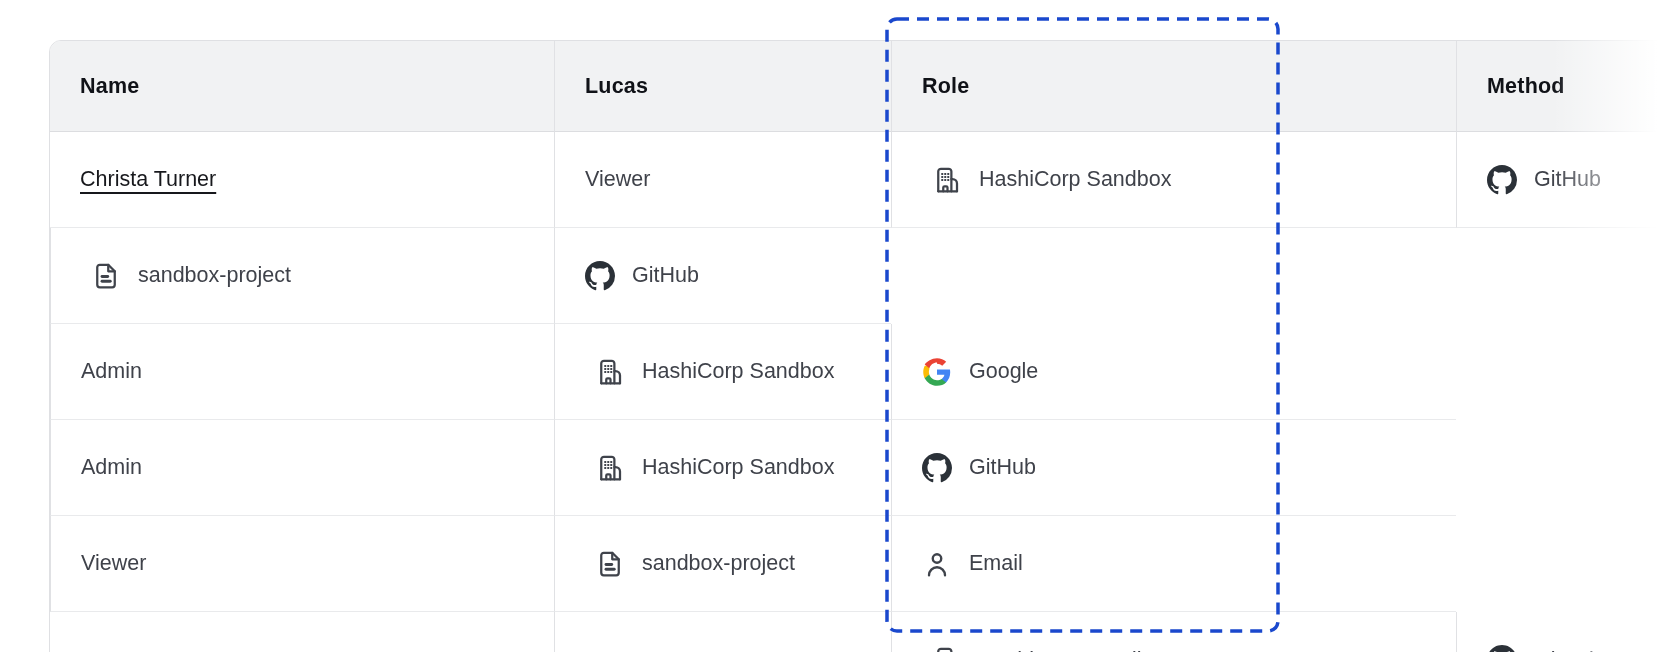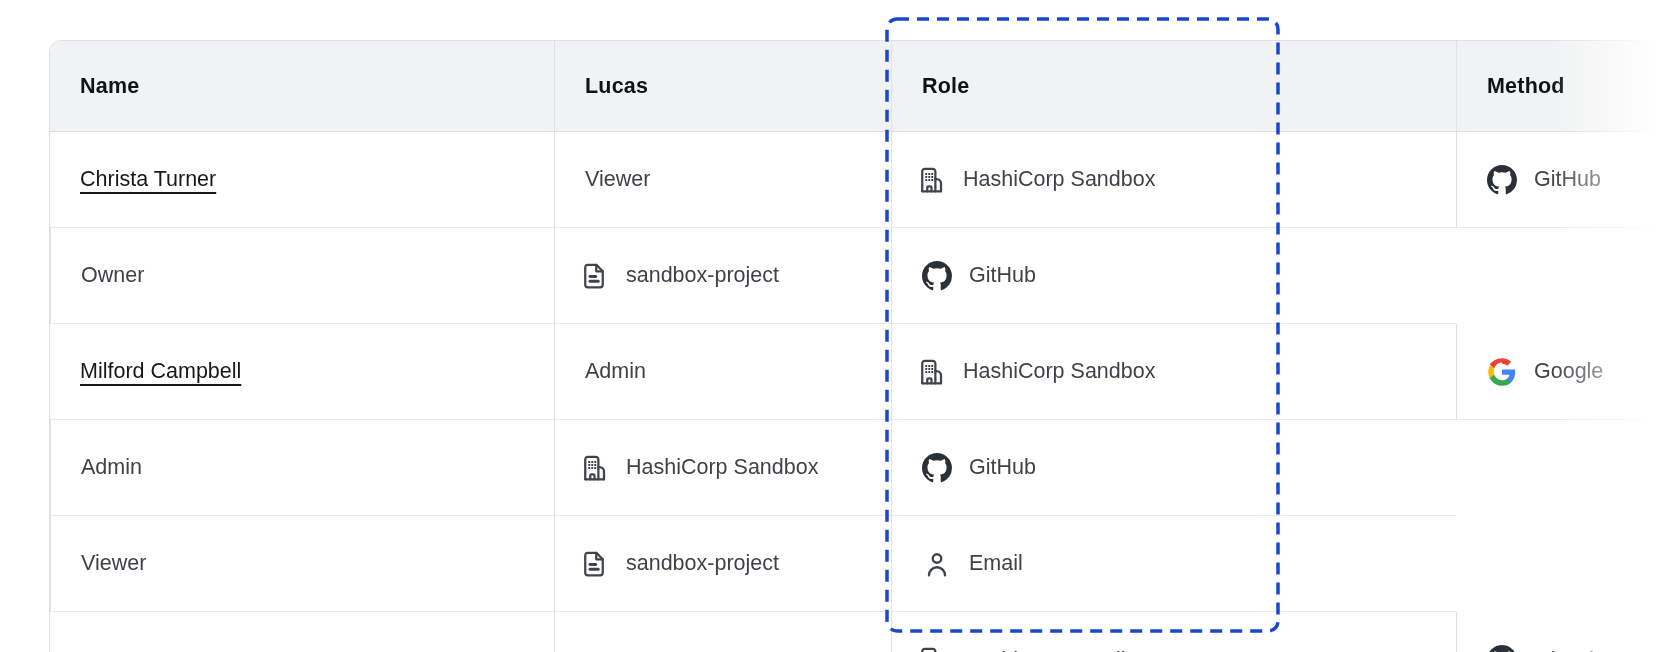--- a/index.html
+++ b/index.html
@@ -37,21 +37,21 @@
     align-items: center;
     padding-left: 30px;
     box-sizing: border-box;
     height: 96px;
     font-size: 21.5px;
     color: #3f424a;
   }
   .body-row .cell { border-bottom: 1px solid #e9eaec; text-align: right; }
   .body-row:last-child .cell { border-bottom: none; }
   .cell.bl { border-left: 1px solid #e0e1e4; }
-  .scope-cell { padding-left: 24px; }
+  .scope-cell { padding-left: 40px; }
   .name-link {
     color: #17181c;
     text-decoration: underline;
     text-decoration-thickness: 1.5px;
     text-underline-offset: 6px;
     cursor: pointer;
   }
   .icon {
     width: 30px; height: 30px;
     display: inline-flex;
@@ -126,23 +126,20 @@
         <div class="cell bl">
           <span class="icon">
             <svg viewBox="0 0 16 16" fill="#2b3138">
               <path d="M8 0C3.58 0 0 3.58 0 8c0 3.54 2.29 6.53 5.47 7.59.4.07.55-.17.55-.38 0-.19-.01-.82-.01-1.49-2.01.37-2.53-.49-2.69-.94-.09-.23-.48-.94-.82-1.13-.28-.15-.68-.52-.01-.53.63-.01 1.08.58 1.23.82.72 1.21 1.87.87 2.33.66.07-.52.28-.87.51-1.07-1.78-.2-3.64-.89-3.64-3.95 0-.87.31-1.59.82-2.15-.08-.2-.36-1.02.08-2.12 0 0 .67-.21 2.2.82.64-.18 1.32-.27 2-.27s1.36.09 2 .27c1.53-1.04 2.2-.82 2.2-.82.44 1.1.16 1.92.08 2.12.51.56.82 1.27.82 2.15 0 3.07-1.87 3.75-3.65 3.95.29.25.54.73.54 1.48 0 1.07-.01 1.93-.01 2.2 0 .21.15.46.55.38A8.01 8.01 0 0 0 16 8c0-4.42-3.58-8-8-8z"></path>
             </svg>
           </span>
           <span>GitHub</span>
         </div>
       </div>
       <div class="grid-row body-row">
-        <div class="cell bl">
-          <span>Owner</span>
-        </div>
         <div class="cell bl scope-cell">
           <span class="icon">
             <svg viewBox="0 0 24 24" fill="none" stroke="#3f434b" stroke-width="1.8" stroke-linecap="round" stroke-linejoin="round">
               <path d="M13.8 3H7a2 2 0 0 0-2 2v14a2 2 0 0 0 2 2h10a2 2 0 0 0 2-2V8.2L13.8 3z"></path>
               <path d="M13.8 3v5.2H19"></path>
               <path d="M8.8 12.4h4.6" stroke-width="2.3"></path>
               <path d="M8.8 16.2h6.6" stroke-width="2.3"></path>
             </svg>
           </span>
           <span>sandbox-project</span>
@@ -150,23 +147,20 @@
         <div class="cell bl">
           <span class="icon">
             <svg viewBox="0 0 16 16" fill="#2b3138">
               <path d="M8 0C3.58 0 0 3.58 0 8c0 3.54 2.29 6.53 5.47 7.59.4.07.55-.17.55-.38 0-.19-.01-.82-.01-1.49-2.01.37-2.53-.49-2.69-.94-.09-.23-.48-.94-.82-1.13-.28-.15-.68-.52-.01-.53.63-.01 1.08.58 1.23.82.72 1.21 1.87.87 2.33.66.07-.52.28-.87.51-1.07-1.78-.2-3.64-.89-3.64-3.95 0-.87.31-1.59.82-2.15-.08-.2-.36-1.02.08-2.12 0 0 .67-.21 2.2.82.64-.18 1.32-.27 2-.27s1.36.09 2 .27c1.53-1.04 2.2-.82 2.2-.82.44 1.1.16 1.92.08 2.12.51.56.82 1.27.82 2.15 0 3.07-1.87 3.75-3.65 3.95.29.25.54.73.54 1.48 0 1.07-.01 1.93-.01 2.2 0 .21.15.46.55.38A8.01 8.01 0 0 0 16 8c0-4.42-3.58-8-8-8z"></path>
             </svg>
           </span>
           <span>GitHub</span>
         </div>
       </div>
       <div class="grid-row body-row">
-        <div class="cell">
-          <span class="name-link">Milford Campbell</span>
-        </div>
         <div class="cell bl">
           <span>Admin</span>
         </div>
         <div class="cell bl scope-cell">
           <span class="icon">
             <svg viewBox="0 0 24 24" fill="none" stroke="#3f434b" stroke-width="1.8" stroke-linecap="round" stroke-linejoin="round">
               <path d="M5 21V5.2A2.2 2.2 0 0 1 7.2 3h6.1a2.2 2.2 0 0 1 2.2 2.2V21"></path>
               <path d="M15.5 11.2h.9a3.6 3.6 0 0 1 3.6 3.6V21"></path>
               <path d="M5 21h15"></path>
               <path d="M9 21v-3a1 1 0 0 1 1-1h1.4a1 1 0 0 1 1 1v3"></path>

